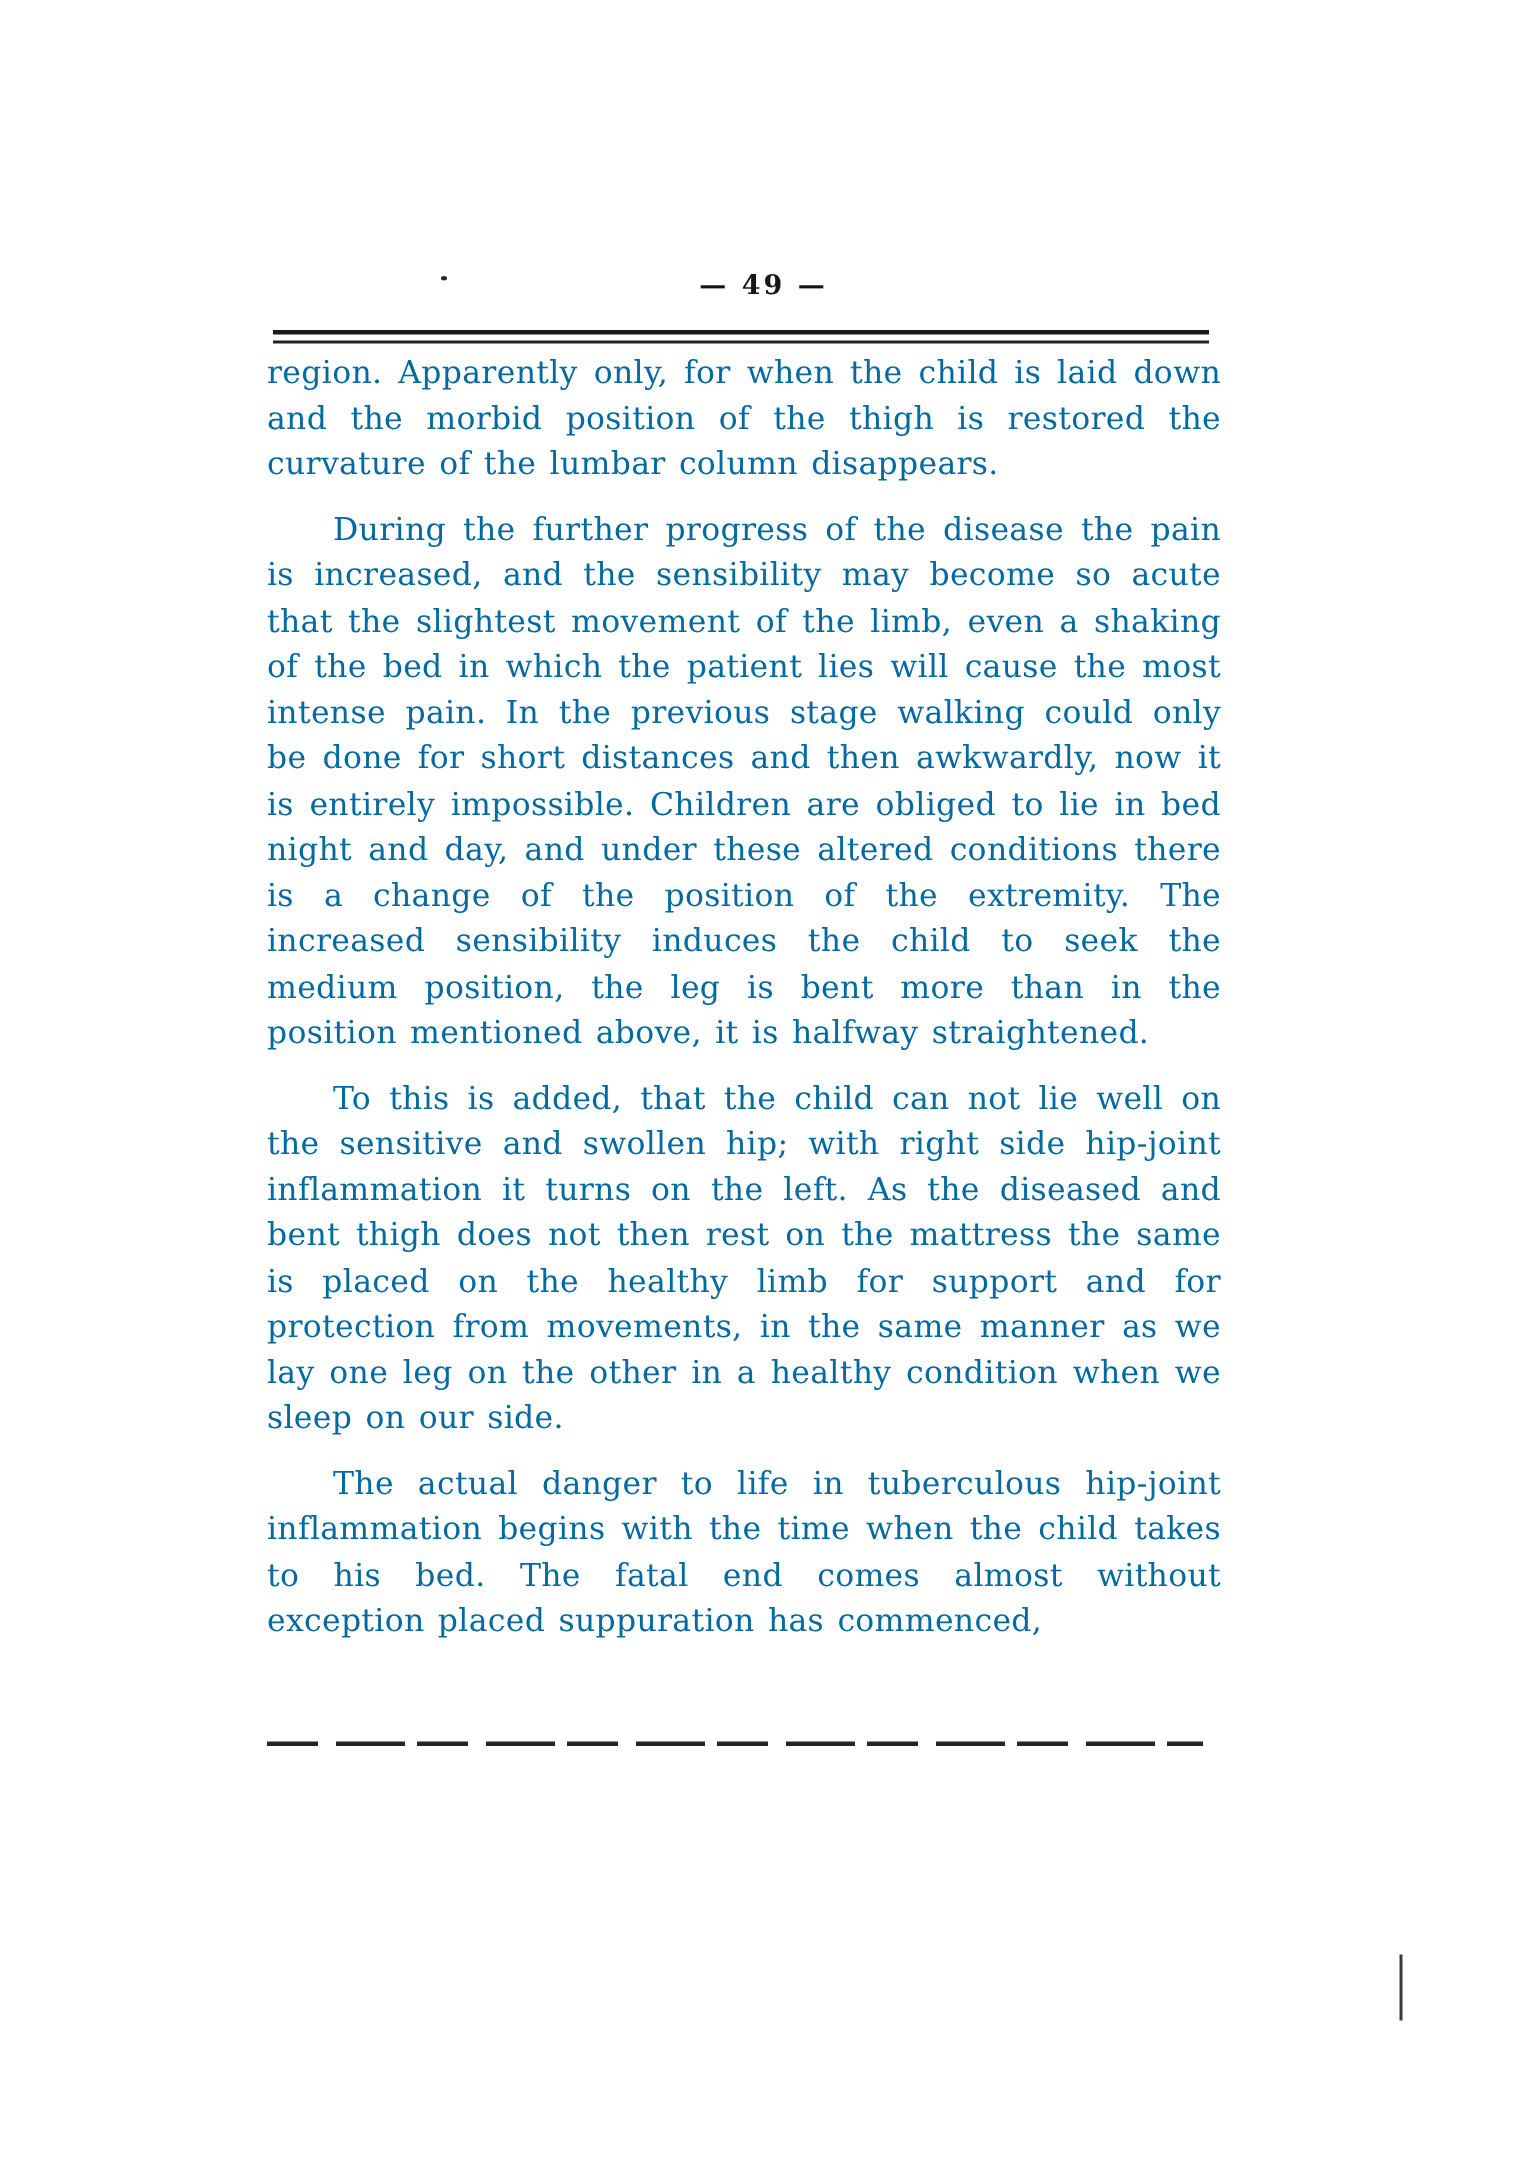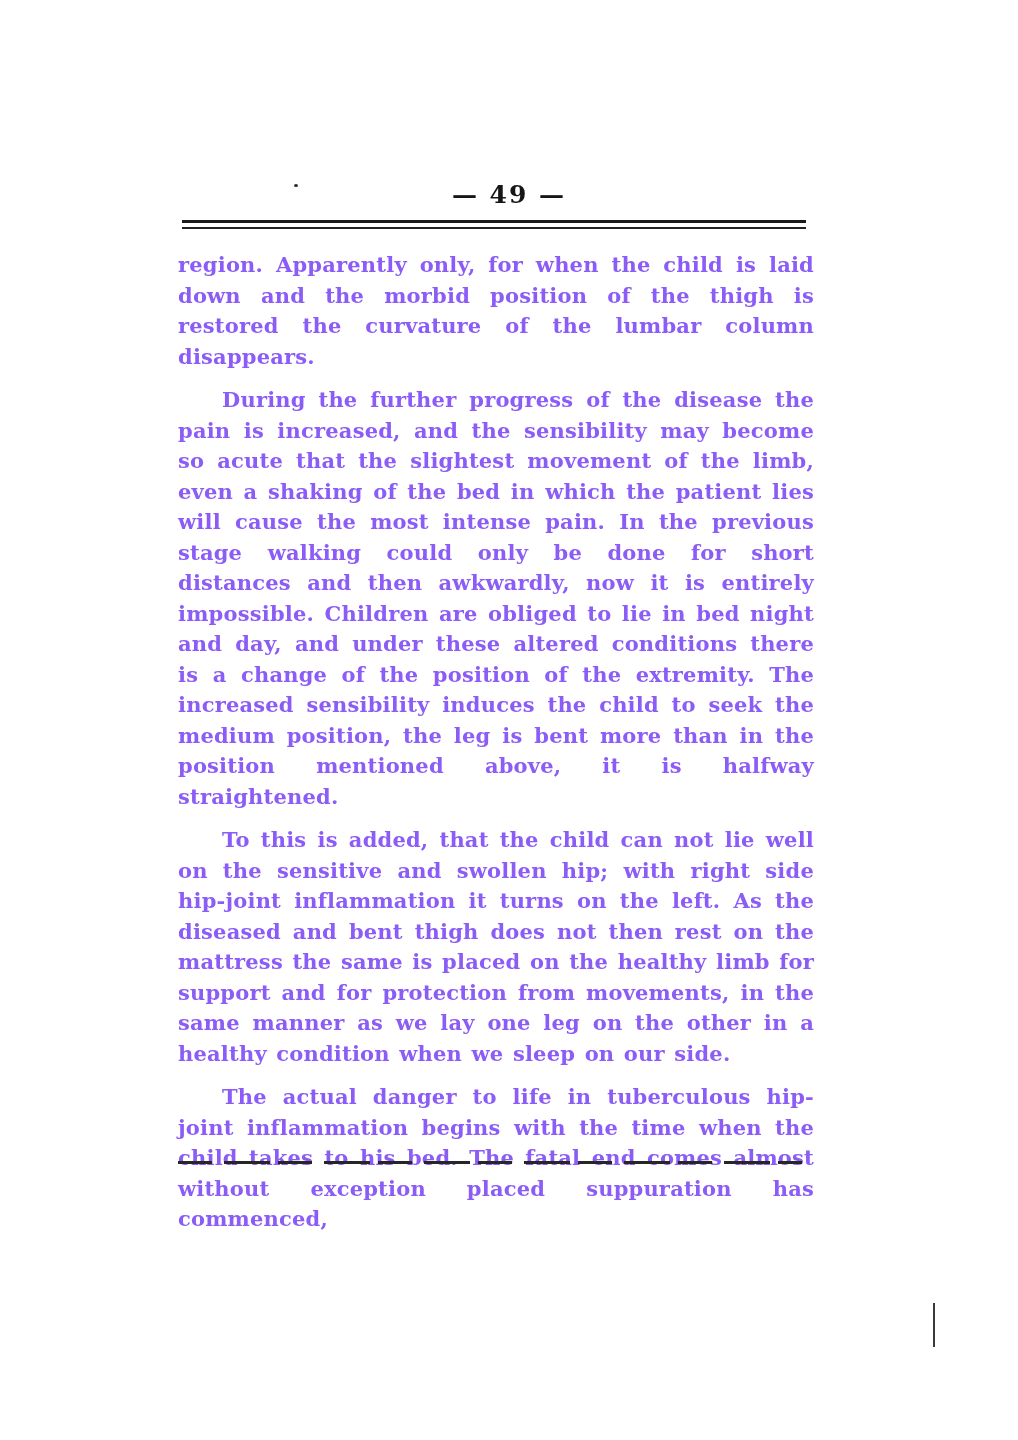--- a/index.html
+++ b/index.html
@@ -15,21 +15,21 @@
     overflow: hidden;
     font-family: "DejaVu Serif", "Liberation Serif", serif;
     color: #1c1c1c;
   }
   .page-number {
     position: absolute;
     top: 180px;
     left: 0;
     width: 100%;
     text-align: center;
-    font-size: 25px;
+    font-size: 18px;
     font-weight: bold;
     letter-spacing: 2px;
     color: #161616;
   }
   .ink-dot {
     position: absolute;
     left: 294px;
     top: 184px;
     width: 4px;
     height: 3px;
@@ -47,29 +47,29 @@
     background: #1b1b1b;
     margin-bottom: 4px;
   }
   .hr-line-bottom {
     height: 2px;
     background: #222222;
   }
   .text-block {
     position: absolute;
     left: 178px;
-    top: 250px;
+    top: 233px;
     width: 636px;
     font-size: 21px;
     line-height: 30.5px;
-    font-weight: bold;
+    font-weight: normal;
     text-align: justify;
     word-spacing: 2px;
     letter-spacing: 0.2px;
-    color: #8b5cf6;
+    color: #0369a1;
   }
   .para {
     margin: 0 0 13px 0;
   }
   .para.indent {
     text-indent: 44px;
   }
   .footer-rule {
     position: absolute;
     left: 178px;

